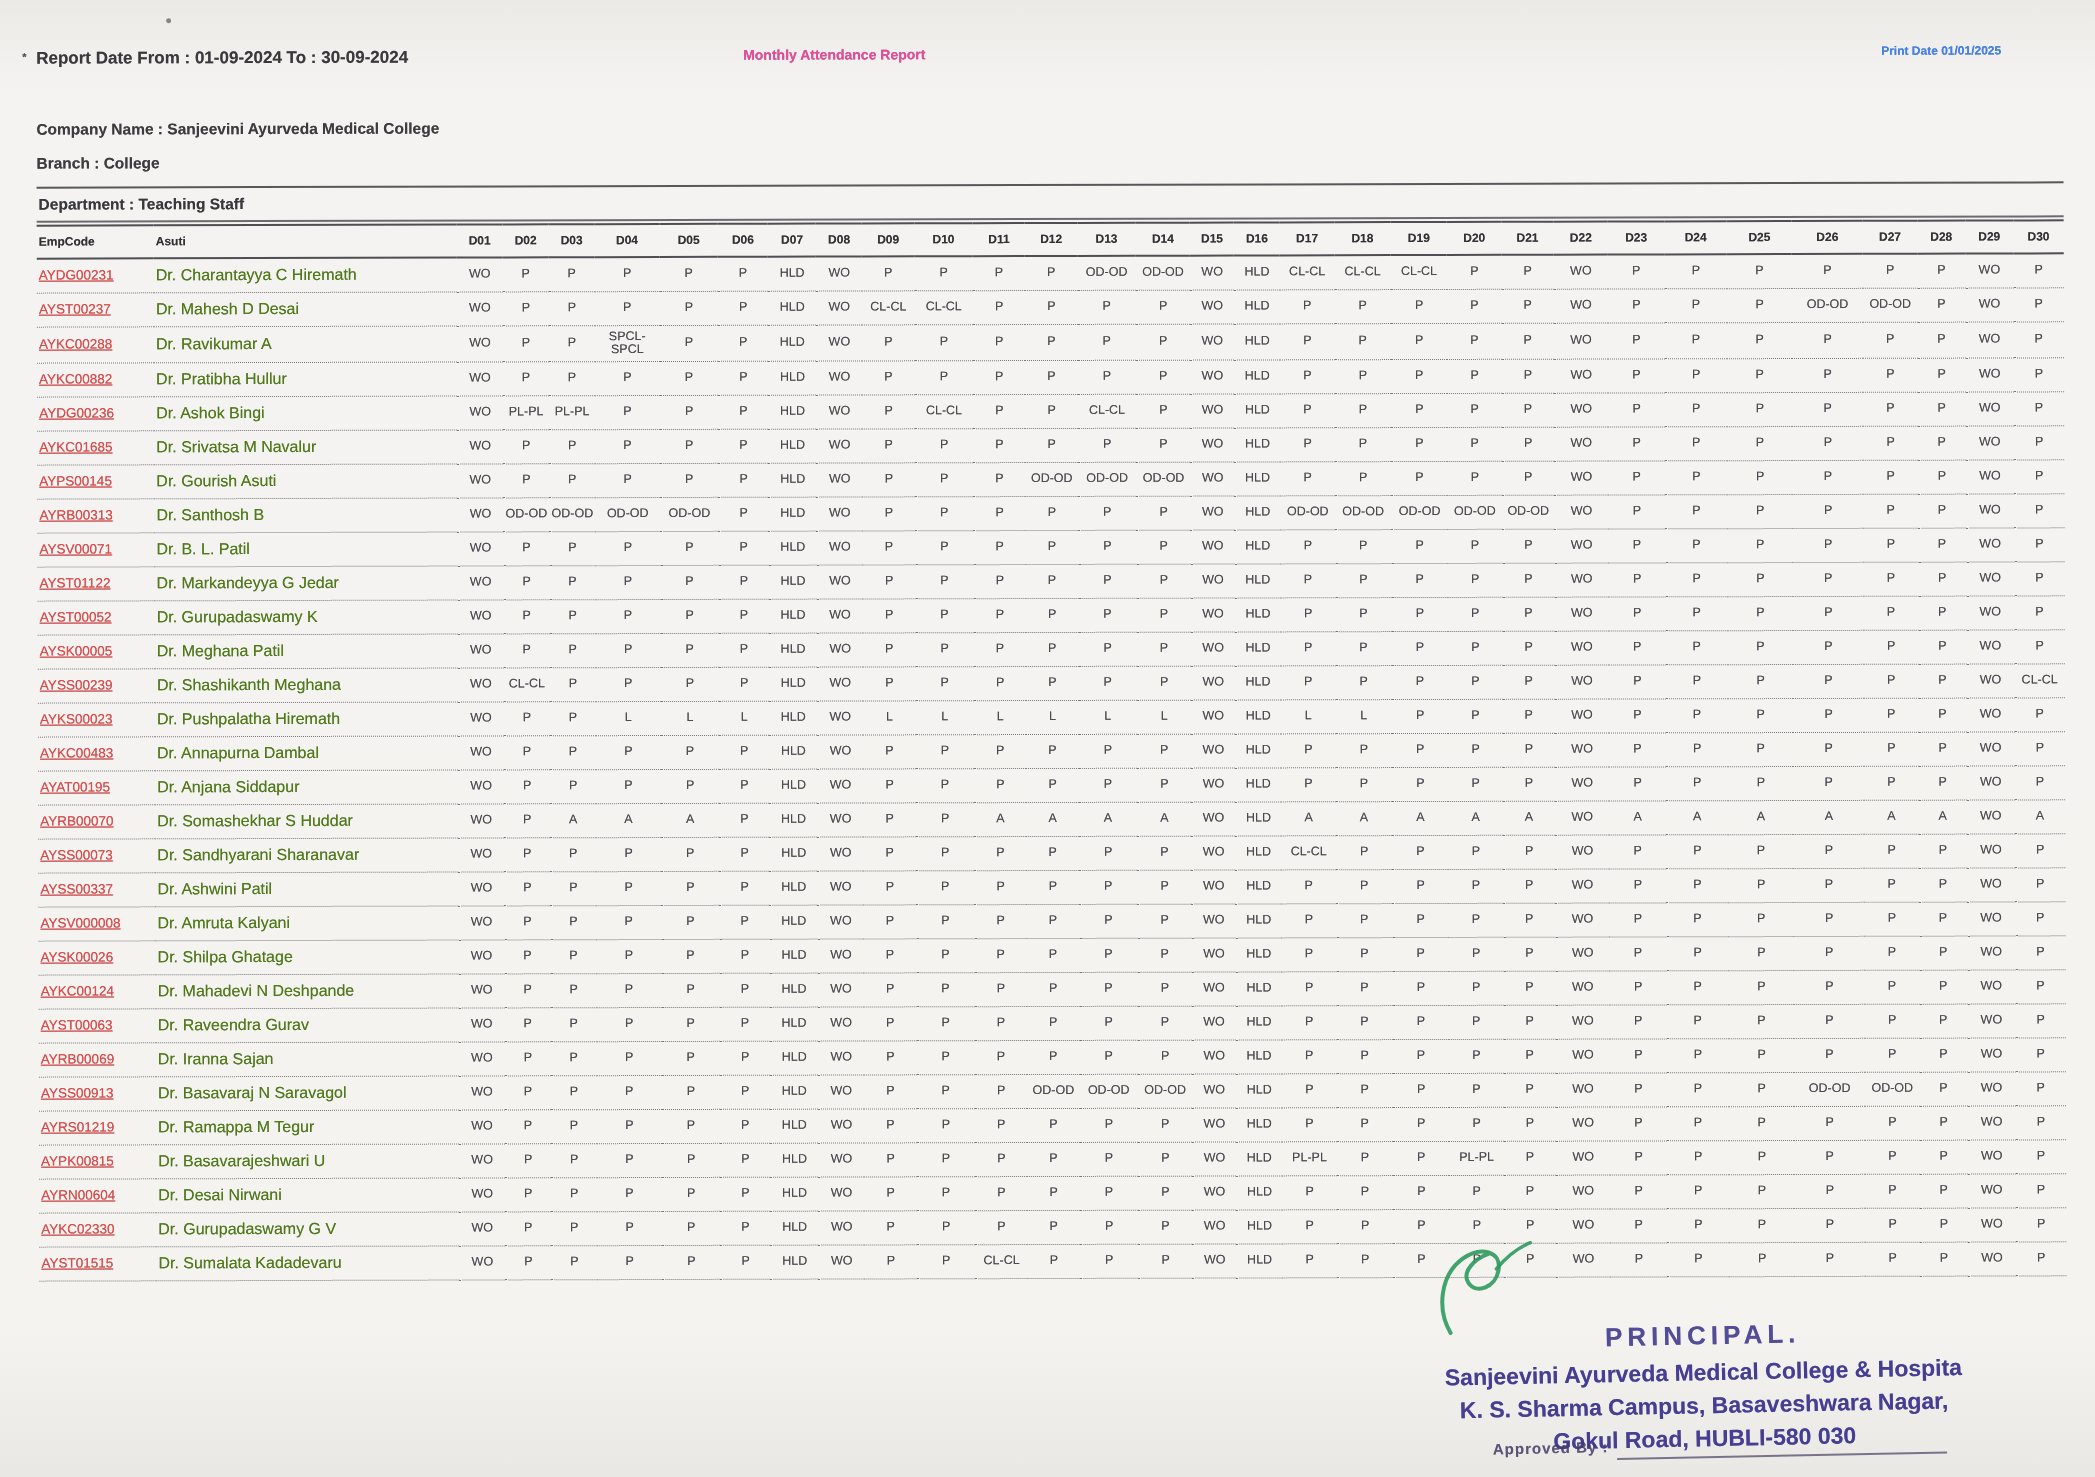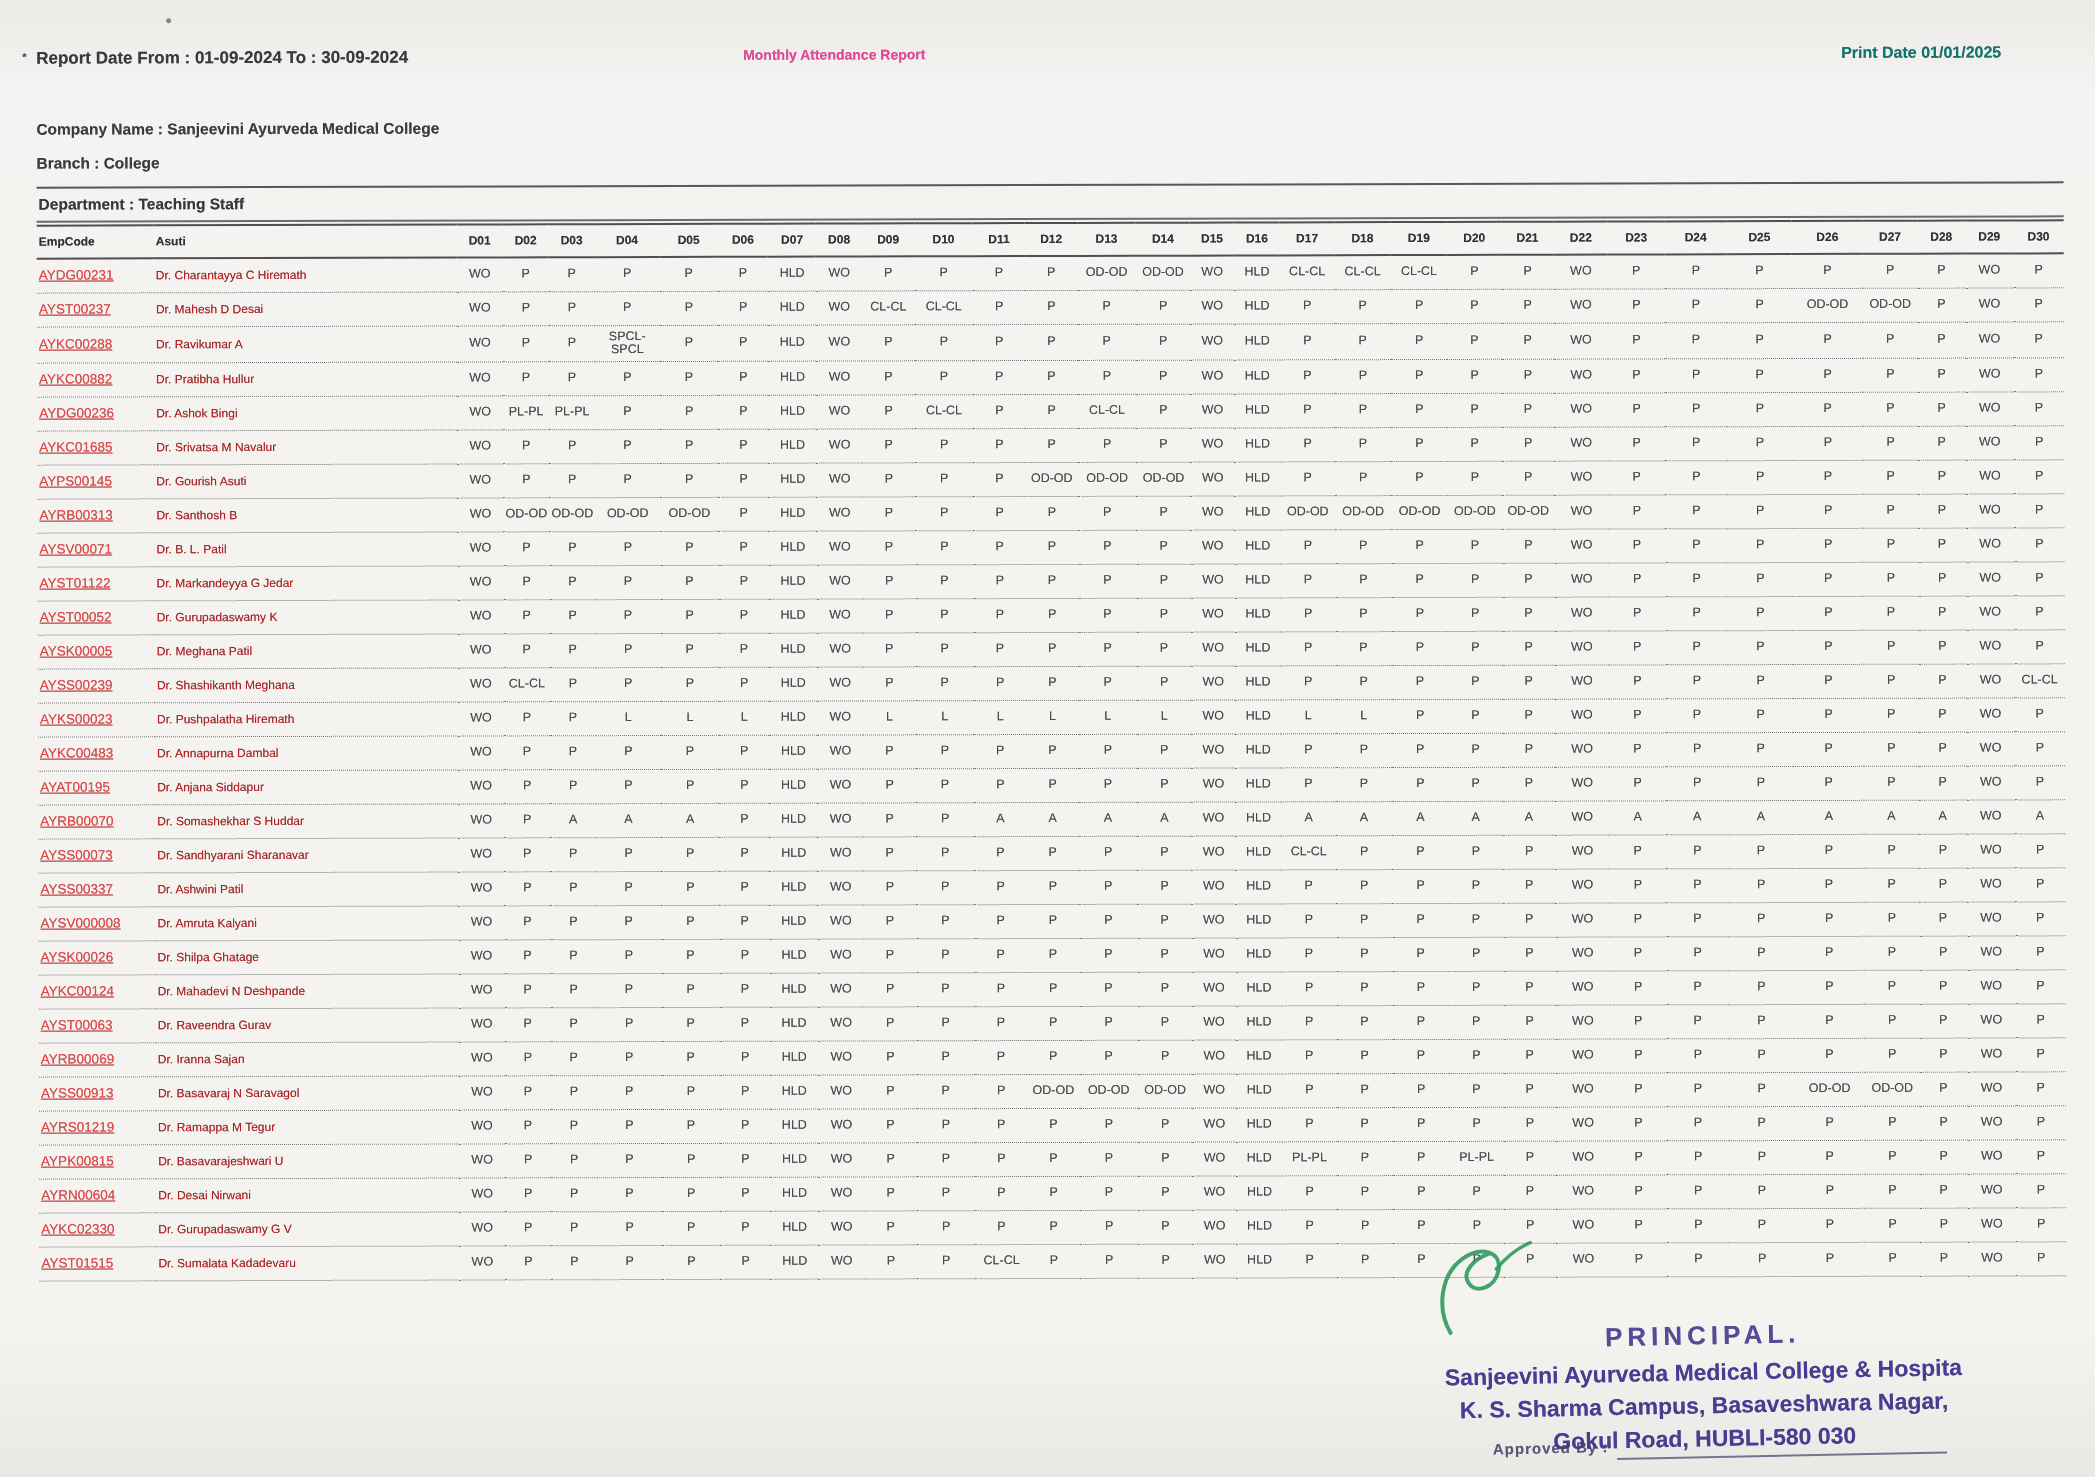--- a/index.html
+++ b/index.html
@@ -15,21 +15,21 @@
     padding:0;transform:rotate(-0.15deg);
   }
   .inner{padding:38px 30px 0 38px;}
   .txt{text-shadow:0 0 0.5px rgba(70,70,75,.6);}
   
   .top-bar{display:flex;align-items:flex-start;margin-top:8px;}
   .report-range{font-size:17px;font-weight:bold;color:#3a3a3e;position:relative;}
   .report-range .mark{position:absolute;left:-14px;top:2px;font-size:11px;color:#55555a;}
   .dot-artifact{position:absolute;left:168px;top:16px;width:5px;height:5px;border-radius:50%;background:#6a6a6e;opacity:.8;}
   .report-title{font-size:14px;font-weight:bold;color:#ec4899;margin-left:335px;}
-  .print-date{margin-left:auto;margin-right:62px;font-size:16px;font-weight:bold;color:#0f766e;}
+  .print-date{margin-left:auto;margin-right:62px;font-size:12px;font-weight:bold;color:#3b82f6;}
   
   .company{margin-top:52px;font-size:15.5px;font-weight:bold;color:#3c3c40;}
   .branch{margin-top:16px;font-size:15.5px;font-weight:bold;color:#3c3c40;}
   .dept{
     margin-top:14px;font-size:15.5px;font-weight:bold;color:#38383c;
     border-top:2px solid #57575c;border-bottom:2px solid #6a6a70;
     padding:7px 4px 7px 2px;
   }
   
   table.att{
@@ -42,21 +42,21 @@
   }
   table.att th.left{text-align:left;padding-left:2px;}
   table.att td{
     font-size:12.5px;color:#4a4a50;text-align:center;vertical-align:middle;
     border-bottom:1.5px dotted #77777d;
     padding:4px 2px;line-height:1.08;height:25px;
     word-wrap:break-word;
   }
   table.att td.left{text-align:left;}
   table.att td.ec{font-size:13.5px;color:#ef4444;text-decoration:underline;}
-  table.att td.nm{font-size:12px;color:#b91c1c;}
+  table.att td.nm{font-size:16px;color:#4d7c0f;}
   
   .page-no{position:absolute;left:122px;top:1476px;font-size:15px;font-weight:bold;color:#55555b;}
   .stamp{
     position:absolute;left:1352px;top:1322px;width:700px;text-align:center;
     color:#453e92;transform:rotate(-1deg);
     text-shadow:0 0 0.6px rgba(66,58,140,.55);
   }
   .stamp .s1{font-size:26px;font-weight:bold;letter-spacing:5px;opacity:.92;}
   .stamp .s2{font-size:23px;font-weight:bold;margin-top:8px;white-space:nowrap;}
   .stamp .s3{font-size:23px;font-weight:bold;margin-top:6px;white-space:nowrap;}

